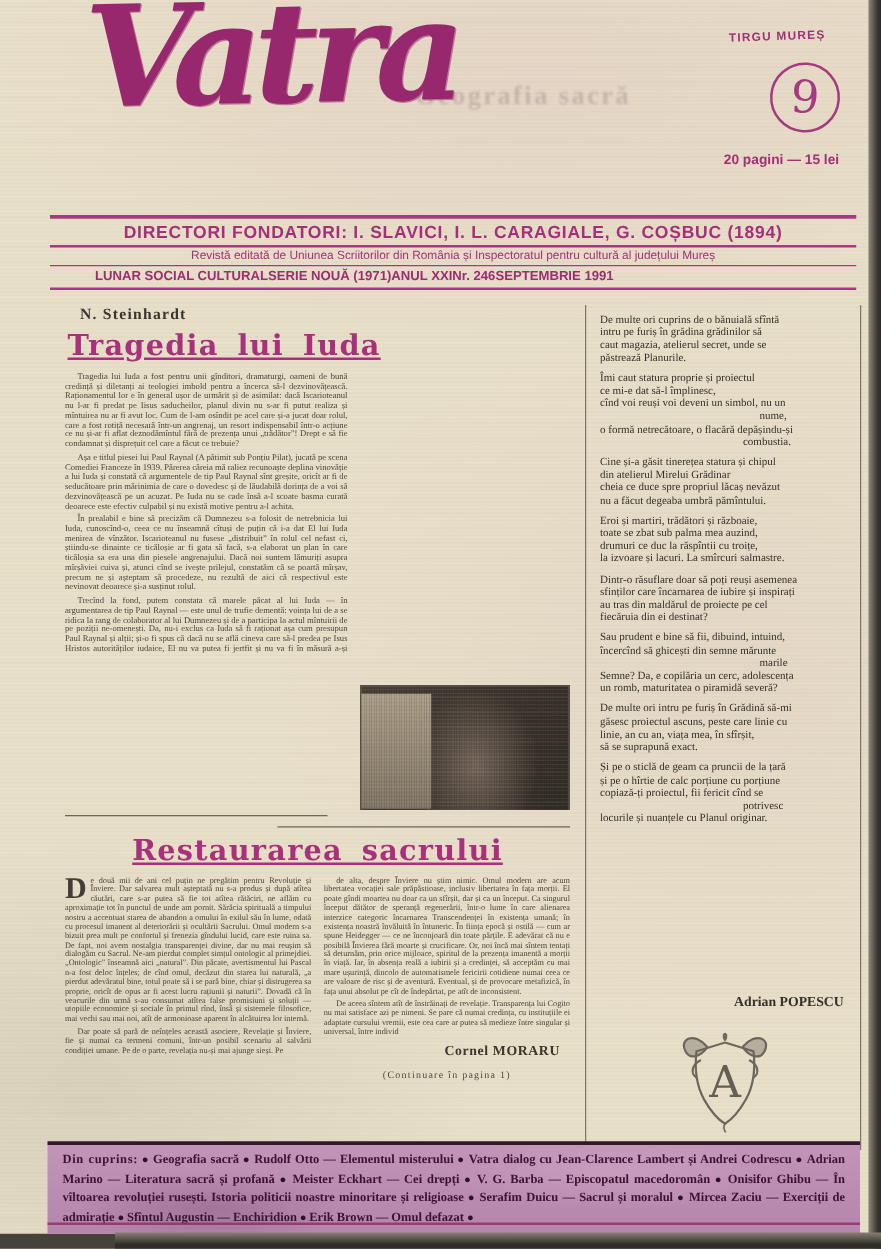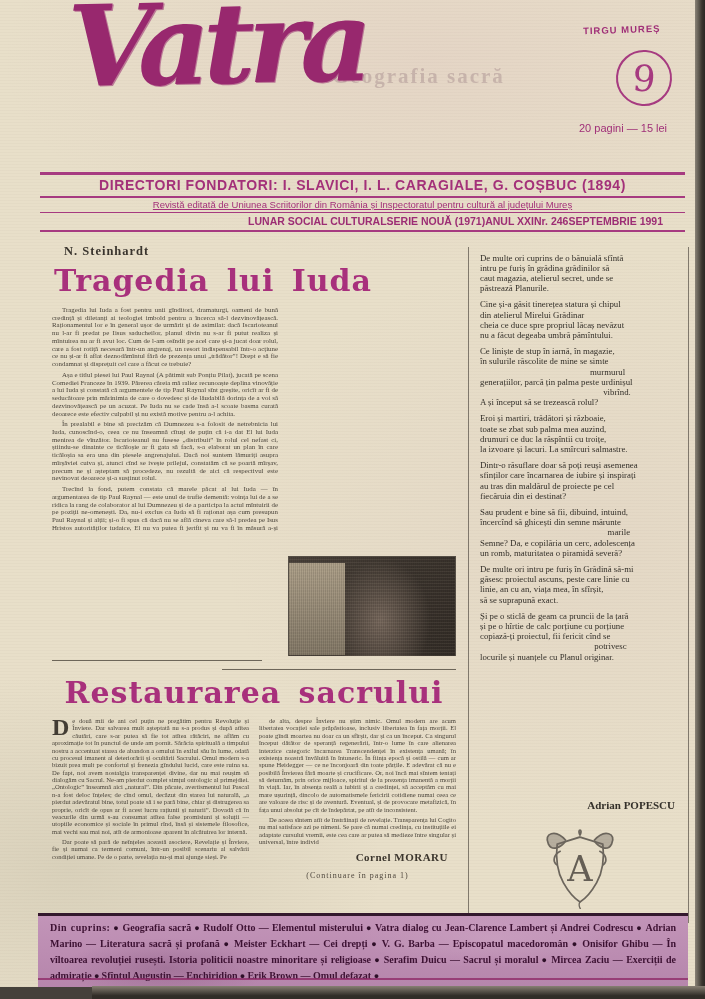--- a/index.html
+++ b/index.html
@@ -28,38 +28,38 @@
   .logo-row { position:relative; height:172px; }
   .logo { position:absolute; left:68px; top:-22px; font-family:"DejaVu Serif",serif;
     font-style:italic; font-weight:bold; font-size:112px; letter-spacing:-7px;
     color:#98286e; transform:rotate(-1.2deg); text-shadow:1px 1px 0 rgba(152,40,110,0.55); }
   .stamp { position:absolute; left:583px; top:24px; font-family:"Liberation Sans",sans-serif;
     font-weight:bold; font-size:9.5px; letter-spacing:1px; color:#a03078; transform:rotate(-2deg); }
   .issue-circle { position:absolute; left:616px; top:50px; width:56px; height:56px;
     border:2.5px solid #a63a80; border-radius:50%; text-align:center; line-height:54px;
     font-size:36px; color:#a63a80; font-family:"DejaVu Serif",serif; transform:rotate(4deg); }
   .price { position:absolute; left:579px; top:122px; font-family:"Liberation Sans",sans-serif;
-    font-weight:normal; font-size:11px; color:#a03078; }
+    font-weight:bold; font-size:11px; color:#a03078; }
 
   .mast-rules { margin:0 10px 0 40px; }
   .rule { background:#a63a80; }
   .rule.r3 { height:3px; } .rule.r2 { height:2px; } .rule.r1 { height:1.5px; }
   .founders { text-align:center; font-family:"Liberation Sans",sans-serif; font-weight:bold;
     font-size:14px; letter-spacing:0.6px; color:#a33079; padding:2px 0 3px; }
   .publisher { text-align:center; font-family:"Liberation Sans",sans-serif;
-    font-size:9.5px; color:#a33079; padding:1px 0 2px;text-decoration:underline; }
-  .infobar { display:flex; justify-content:flex-end; padding:2px 22px 3px 36px;
+    font-size:9.5px; color:#a33079; padding:1px 0 2px; }
+  .infobar { display:flex; justify-content:flex-start; padding:2px 22px 3px 36px;
     font-family:"Liberation Sans",sans-serif; font-weight:bold; font-size:10.5px; color:#9c2d74; }
 
   
-  .content { display:flex; gap:12px; padding:12px 6px 0 52px;align-items:center; }
+  .content { display:flex; gap:12px; padding:12px 6px 0 52px; }
   .left-col { width:404px; flex:0 0 404px; }
   .byline { font-weight:bold; font-size:12.5px; color:#3a352e; letter-spacing:1px; padding-left:12px; }
-  .headline { font-family:"DejaVu Serif",serif; font-weight:bold; font-size:30px;
-    color:#a8307c; letter-spacing:1px; word-spacing:6px; margin:4px 0 8px 2px; }
+  .headline { font-family:"DejaVu Serif",serif; font-weight:bold; font-size:23px;
+    color:#a8307c; letter-spacing:1px; word-spacing:6px; margin:4px 0 8px 2px;text-decoration:underline; }
 
   .iuda-cols { display:flex; gap:24px; height:350px; overflow:hidden;flex-direction:column; }
   .iuda-c1 { width:226px; flex:0 0 226px; height:350px; overflow:hidden; }
   .iuda-c2 { flex:1; display:flex; flex-direction:column; }
   .body-p { font-size:6.9px; line-height:1.12; text-align:justify; color:#4a443b;
     text-indent:10px; margin-bottom:3px; }
   .iuda-c2 .body-p { text-indent:0; }
 
   .photo { position:relative; width:168px; height:266px; margin-left:auto; margin-bottom:6px;
     border:1px solid #564f46; overflow:hidden;
@@ -193,30 +193,30 @@
         </div>
       </div>
     </div>
 
     <div class="poem">
       <div class="poem-body">
           <div class="stanza">De multe ori cuprins de o bănuială sfîntă
 intru pe furiș în grădina grădinilor să
 caut magazia, atelierul secret, unde se
 păstrează Planurile.</div>
+          <div class="stanza">Îmi caut statura proprie și proiectul
+ce mi-e dat să-l împlinesc,
+cînd voi reuși voi deveni un simbol, nu un
+                                                          nume,
+o formă netrecătoare, o flacără depășindu-și
+                                                    combustia.</div>
           <div class="stanza">Cine și-a găsit tinerețea statura și chipul
 din atelierul Mirelui Grădinar
 cheia ce duce spre propriul lăcaș nevăzut
 nu a făcut degeaba umbră pămîntului.</div>
-          <div class="stanza">Ce liniște de stup în iarnă, în magazie,
-în sulurile răscolite de mine se simte
-                                                  murmurul
-generațiilor, parcă țin palma peste urdinișul
-                                                        vibrînd.
-A și început să se trezească rolul?</div>
           <div class="stanza">Eroi și martiri, trădători și războaie,
 toate se zbat sub palma mea auzind,
 drumuri ce duc la răspîntii cu troițe,
 la izvoare și lacuri. La smîrcuri salmastre.</div>
           <div class="stanza">Dintr-o răsuflare doar să poți reuși asemenea
 sfinților care încarnarea de iubire și inspirați
 au tras din maldărul de proiecte pe cel
 fiecăruia din ei destinat?</div>
           <div class="stanza">Sau prudent e bine să fii, dibuind, intuind,
 încercînd să ghicești din semne mărunte

